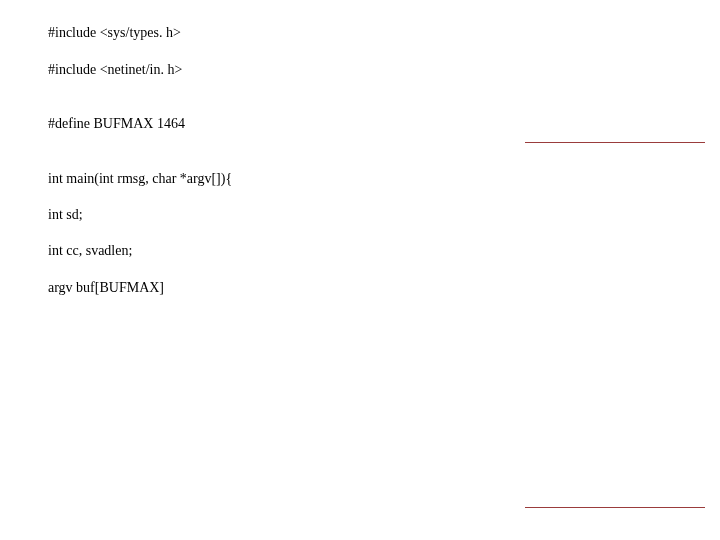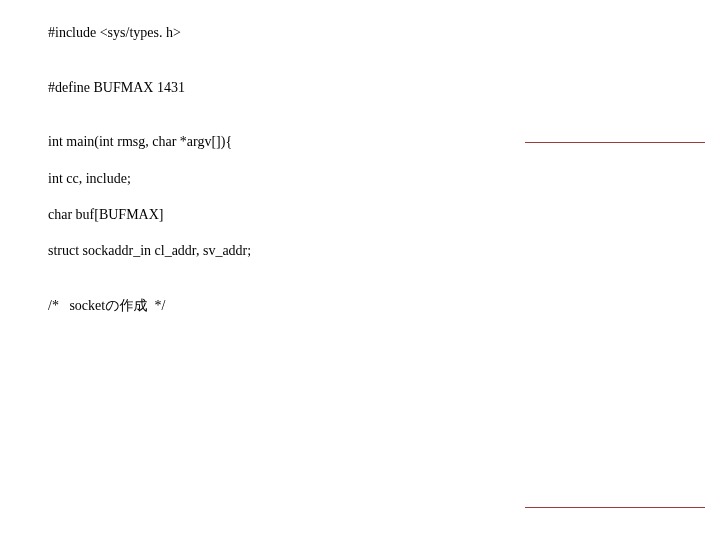--- a/index.html
+++ b/index.html
@@ -41,29 +41,29 @@
     }
   </style>
 </head>
 <body>
 
 <div class="deco-line topline"></div>
 <div class="deco-line botline"></div>
 
 <div class="content">
 <span class="code-line">#include &lt;sys/types. h&gt;</span>
+<span class="code-line">#include &lt;netinet/in. h&gt;</span>
 <span class="code-line"></span>
-<span class="code-line">#define BUFMAX 1431</span>
+<span class="code-line">#define BUFMAX 1464</span>
 <span class="code-line"></span>
 <span class="code-line">int main(int rmsg, char *argv[]){</span>
-<span class="code-line">int cc, include;</span>
-<span class="code-line">char buf[BUFMAX]</span>
-<span class="code-line">struct sockaddr_in cl_addr, sv_addr;</span>
+<span class="code-line">int sd;</span>
+<span class="code-line">int cc, svadlen;</span>
+<span class="code-line">argv buf[BUFMAX]</span>
 <span class="code-line"></span>
-<span class="code-line">/*   socketの作成  */</span>
 
 
 
 
 
 
 
 <span class="code-line"></span>
 
 <span class="code-line"></span>

